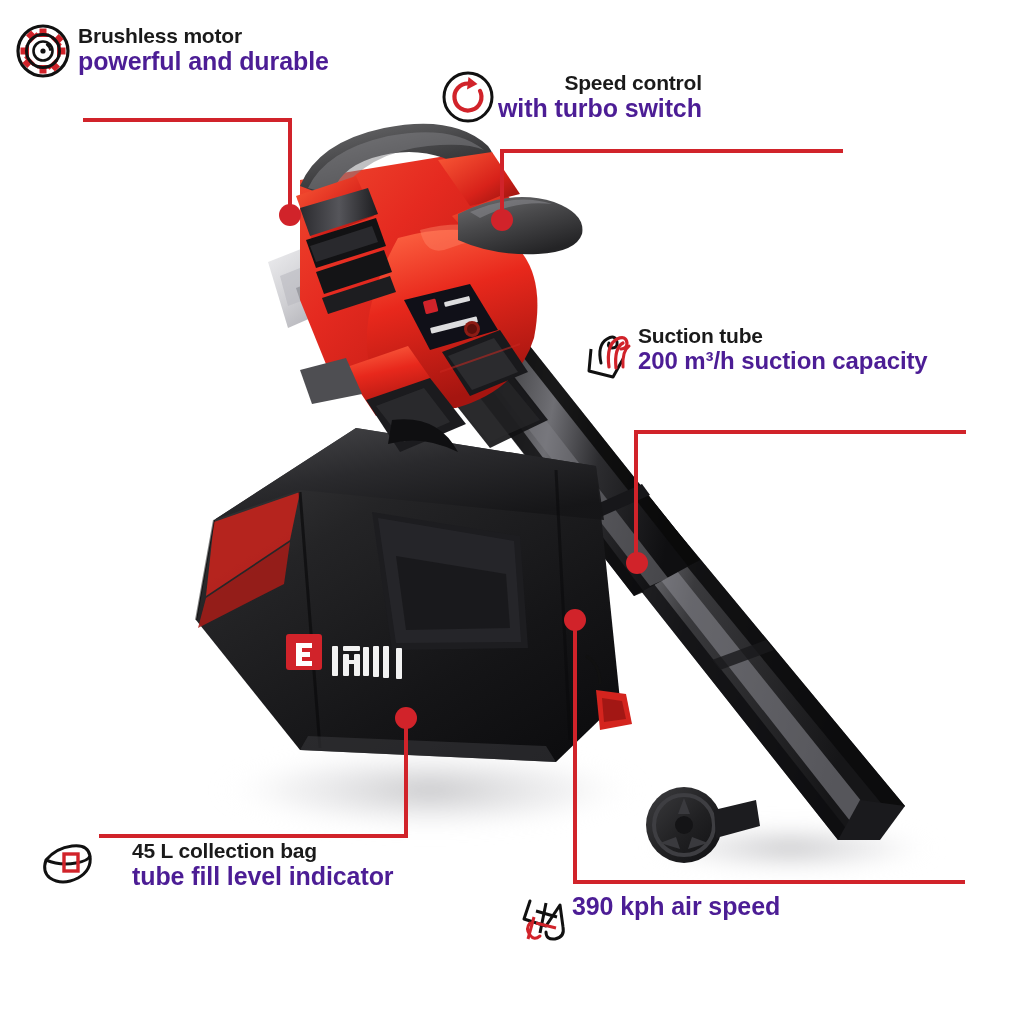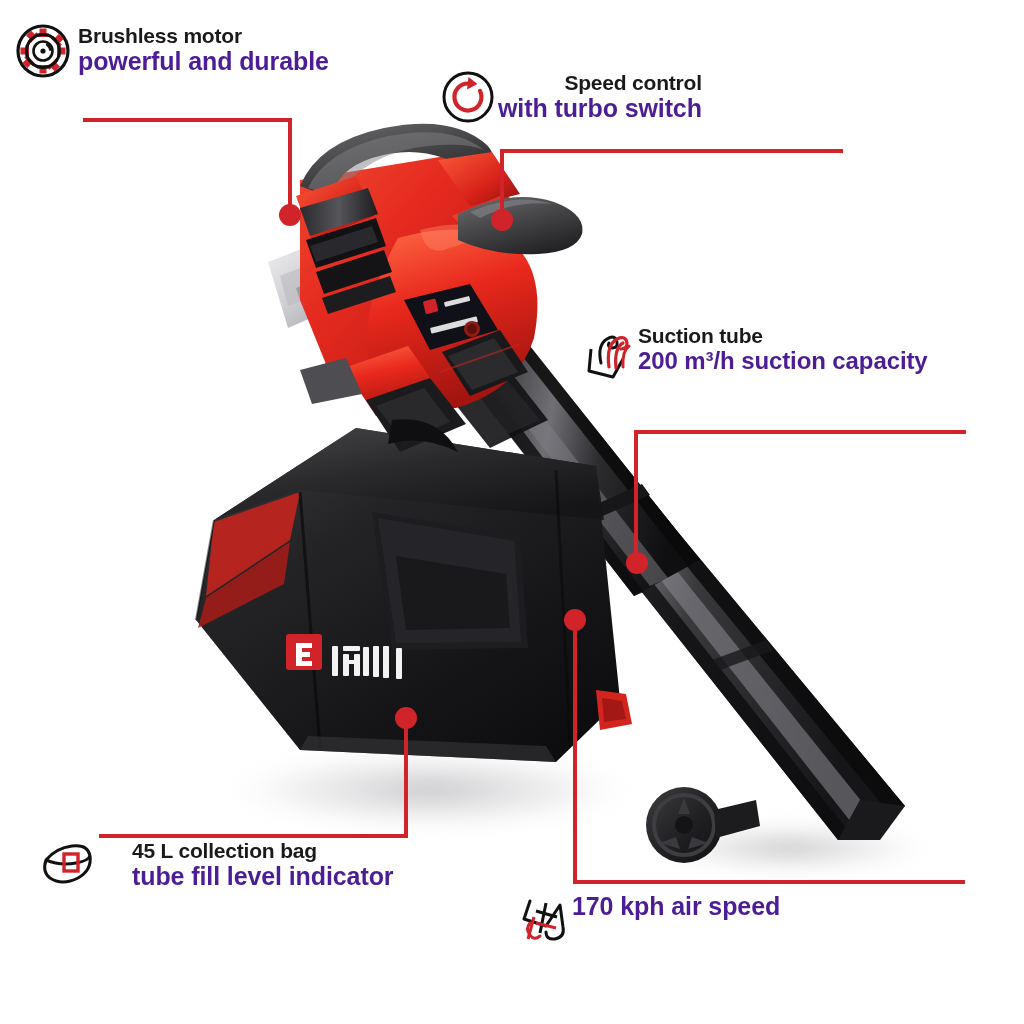--- a/index.html
+++ b/index.html
@@ -347,21 +347,21 @@
   </div>
   <span class="icon-box" style="left:40px; top:838px;">
     <svg width="56" height="52" viewBox="0 0 56 52">
       <path d="M6 22 q10 -12 26 -14 q16 -2 18 10 q2 14 -12 22 q-16 8 -28 0 q-8 -6 -4 -18 z" fill="none" stroke="#111" stroke-width="3" stroke-linejoin="round"></path>
       <path d="M6 22 q14 6 30 3 q12 -2 14 -7" fill="none" stroke="#111" stroke-width="3"></path>
       <rect x="24" y="16" width="14" height="17" fill="none" stroke="#d1232a" stroke-width="3.4"></rect>
     </svg>
   </span>
 
   <div class="callout" style="left:572px; top:892px;">
-    <div class="c-sub">170 kph air speed</div>
+    <div class="c-sub">390 kph air speed</div>
   </div>
   <span class="icon-box" style="left:516px; top:893px;">
     <svg width="56" height="56" viewBox="0 0 56 56">
       <path d="M14 8 L8 26 L30 33 L44 12 L47 34 q2 10 -8 12 q-9 1 -9 -7" fill="none" stroke="#111" stroke-width="3" stroke-linejoin="round" stroke-linecap="round"></path>
       <path d="M30 10 L24 40" fill="none" stroke="#111" stroke-width="3"></path>
       <path d="M20 18 L41 24" fill="none" stroke="#111" stroke-width="3"></path>
       <path d="M20 30 L40 35" fill="none" stroke="#d1232a" stroke-width="3"></path>
       <path d="M14 30 q-5 6 0 12 q4 6 10 1" fill="none" stroke="#d1232a" stroke-width="3" stroke-linecap="round"></path>
       <path d="M18 24 L12 46" fill="none" stroke="#d1232a" stroke-width="3"></path>
     </svg>

